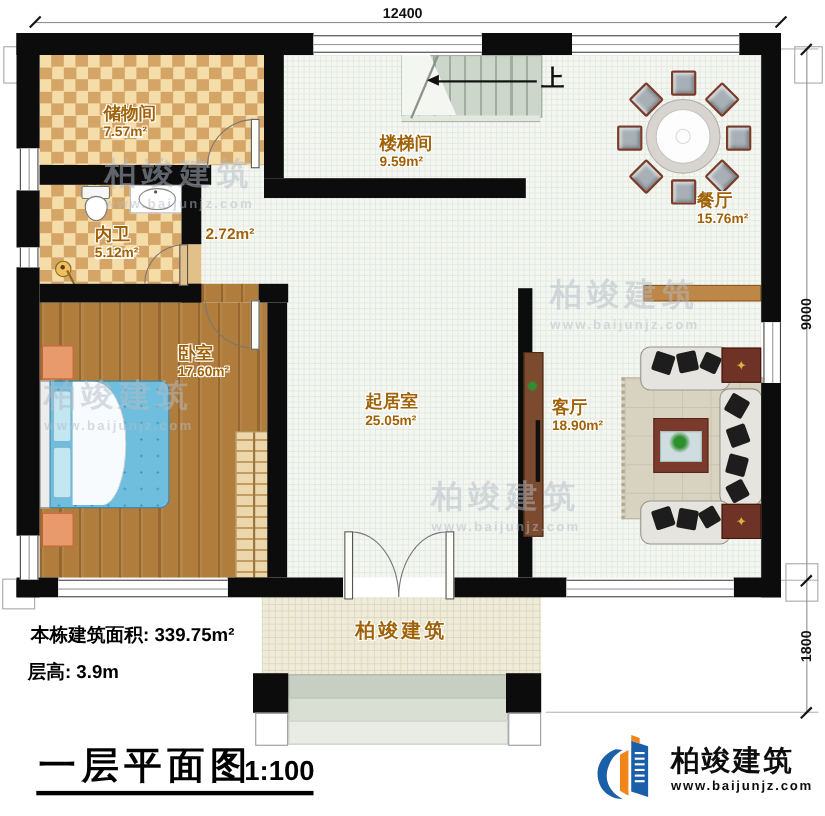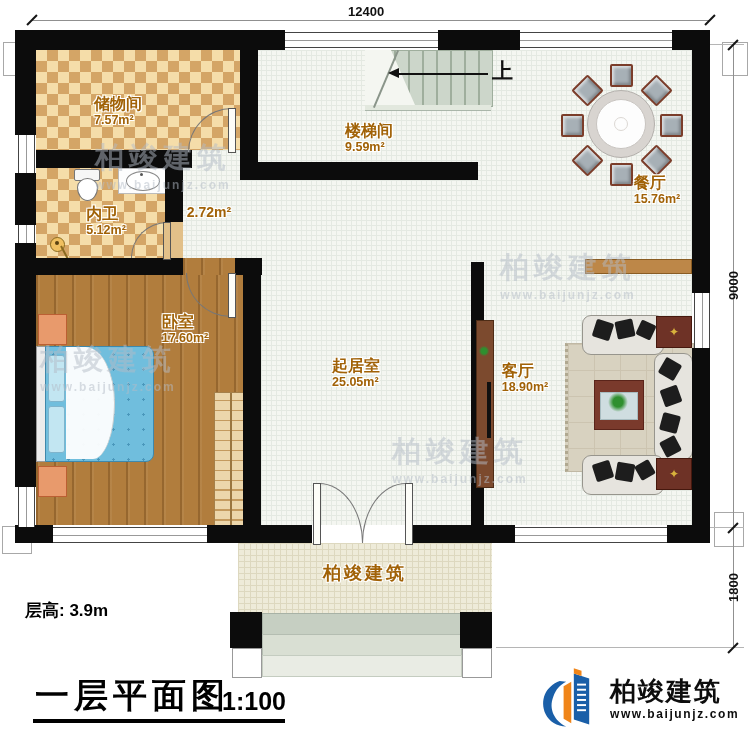--- a/index.html
+++ b/index.html
@@ -279,20 +279,21 @@
   </div>
   <div class="wm" style="left:392px;top:432px;">
     <div class="wm-cn">柏竣建筑</div>
     <div class="wm-en">www.baijunjz.com</div>
   </div>
   <div class="wm" style="left:500px;top:248px;">
     <div class="wm-cn">柏竣建筑</div>
     <div class="wm-en">www.baijunjz.com</div>
   </div>
 
+  <div class="stat" style="left:28px;top:566px;">本栋建筑面积: 339.75m²</div>
   <div class="stat" style="left:25px;top:599px;">层高: 3.9m</div>
   <div id="plan-title" style="left:35px;top:673px;">一层平面图</div>
   <div id="plan-scale" style="left:222px;top:687px;">1:100</div>
   <div id="title-underline" style="left:33px;top:719px;width:252px;height:4px;"></div>
 
   <div class="abs" style="left:538px;top:664px;width:205px;height:70px;display:flex;align-items:center;z-index:30;">
     <svg width="64" height="64" viewBox="0 0 100 100">
       <path d="M34 22 C12 30 2 52 12 74 C17 85 30 93 44 93 C26 84 16 66 24 46 C28 35 34 28 44 23 Z" fill="#1a5fa8"></path>
       <polygon points="40,30 52,23 52,88 40,81" fill="#f08519"></polygon>
       <polygon points="56,10 80,18 80,90 56,82" fill="#1a5fa8"></polygon>

